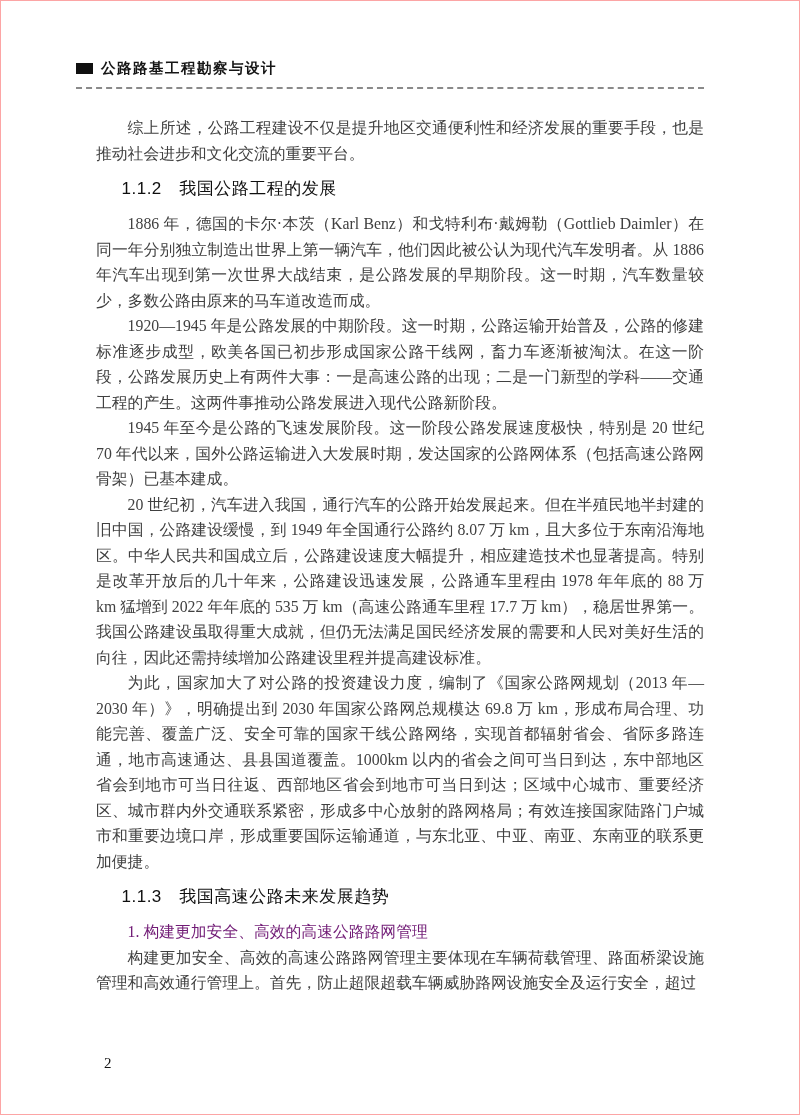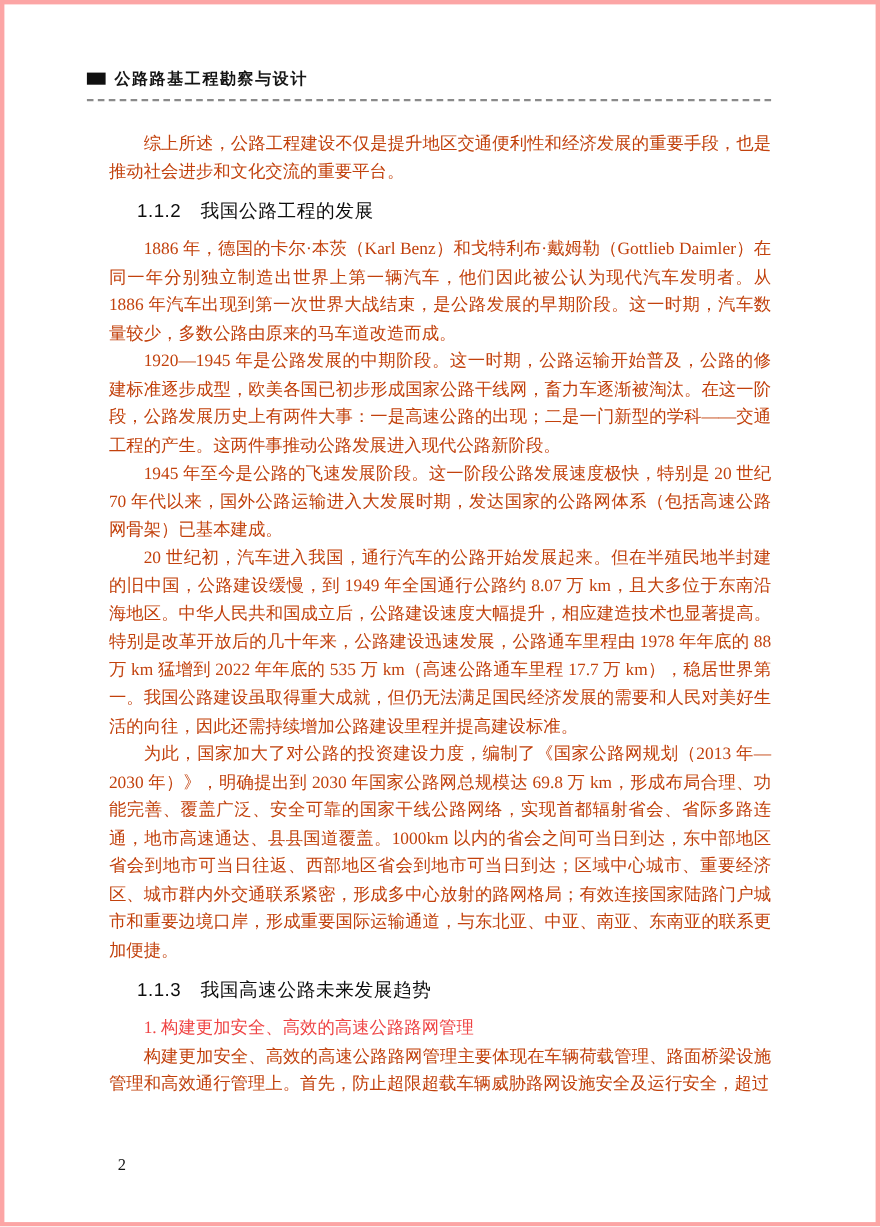--- a/index.html
+++ b/index.html
@@ -6,21 +6,21 @@
   html, body { width: 800px; background: #ffffff; }
   body {
     font-family: "Liberation Serif", "DejaVu Serif", serif;
     color: #141414;
   }
   .page {
     position: relative;
     width: 800px;
     height: 1115px;
     background: #ffffff;
-    border: 4px solid #fca5a5;
+    border: 1px solid #fca5a5;
     padding: 58px 95px 0 95px;
     overflow: hidden;
   }
   .running-header {
     display: flex;
     align-items: center;
     margin-left: -20px;
     padding-bottom: 9px;
     border-bottom: 2px dashed #8a8a8a;
   }
@@ -40,36 +40,36 @@
     color: #151515;
   }
   .page-body {
     margin-top: 26px;
   }
   .para {
     font-size: 15.8px;
     line-height: 25.5px;
     text-align: justify;
     text-indent: 2em;
-    color: #c2410c;
+    color: #404040;
   }
   .heading {
     font-family: "Liberation Sans", "DejaVu Sans", sans-serif;
     font-weight: normal;
     font-size: 17px;
     line-height: 26px;
     margin: 10px 0 9px 1.5em;
     color: #0e0e0e;
     letter-spacing: 0.5px;
   }
   .list-item {
     font-size: 15.8px;
     line-height: 25.5px;
     text-indent: 2em;
-    color: #ef4444;
+    color: #701a75;
   }
   .page-number {
     position: absolute;
     left: 103px;
     bottom: 42px;
     font-size: 15px;
     color: #141414;
   }
 </style>
 </head>

